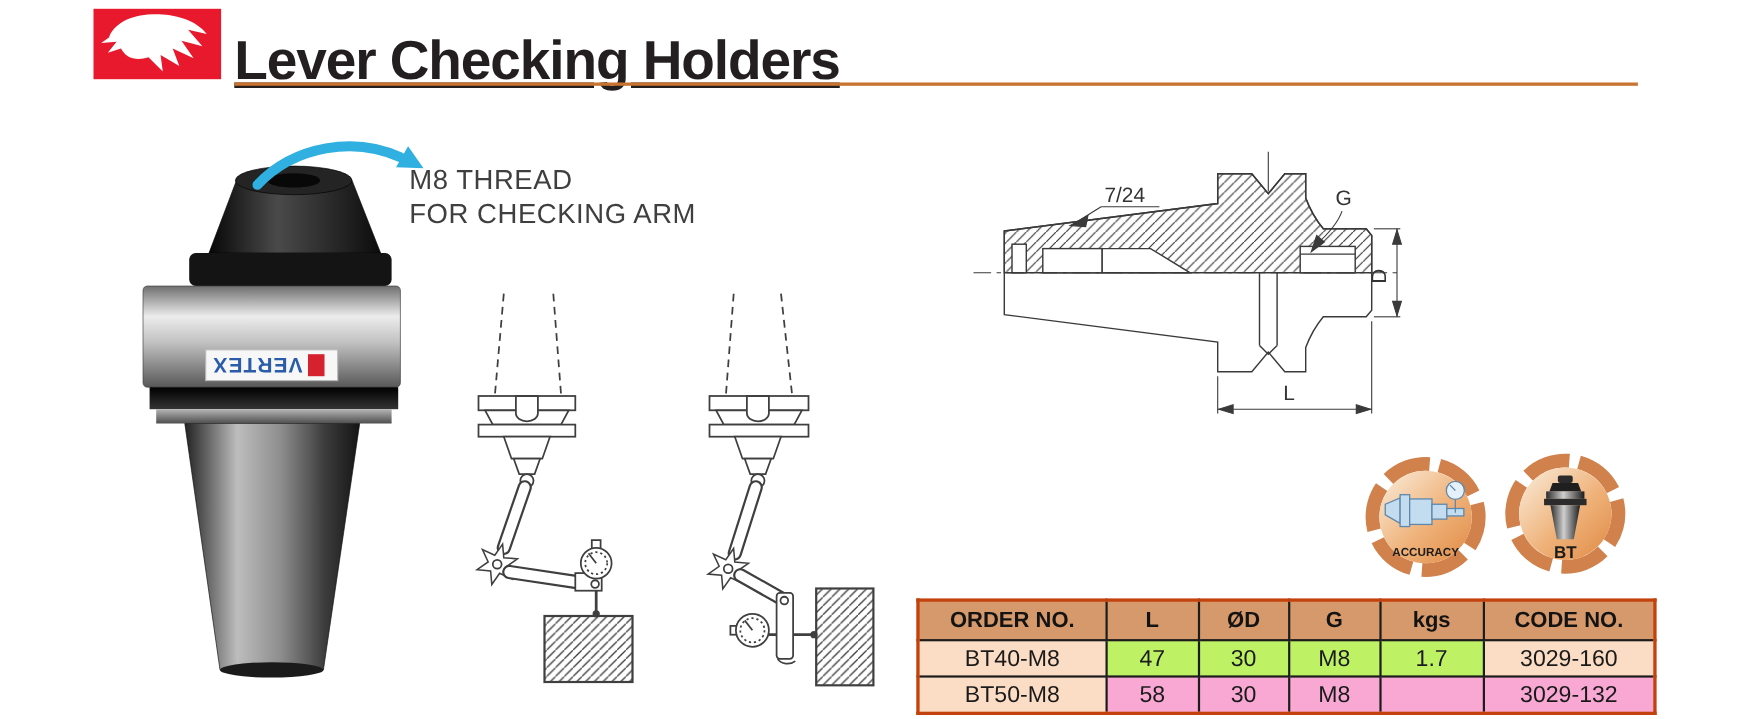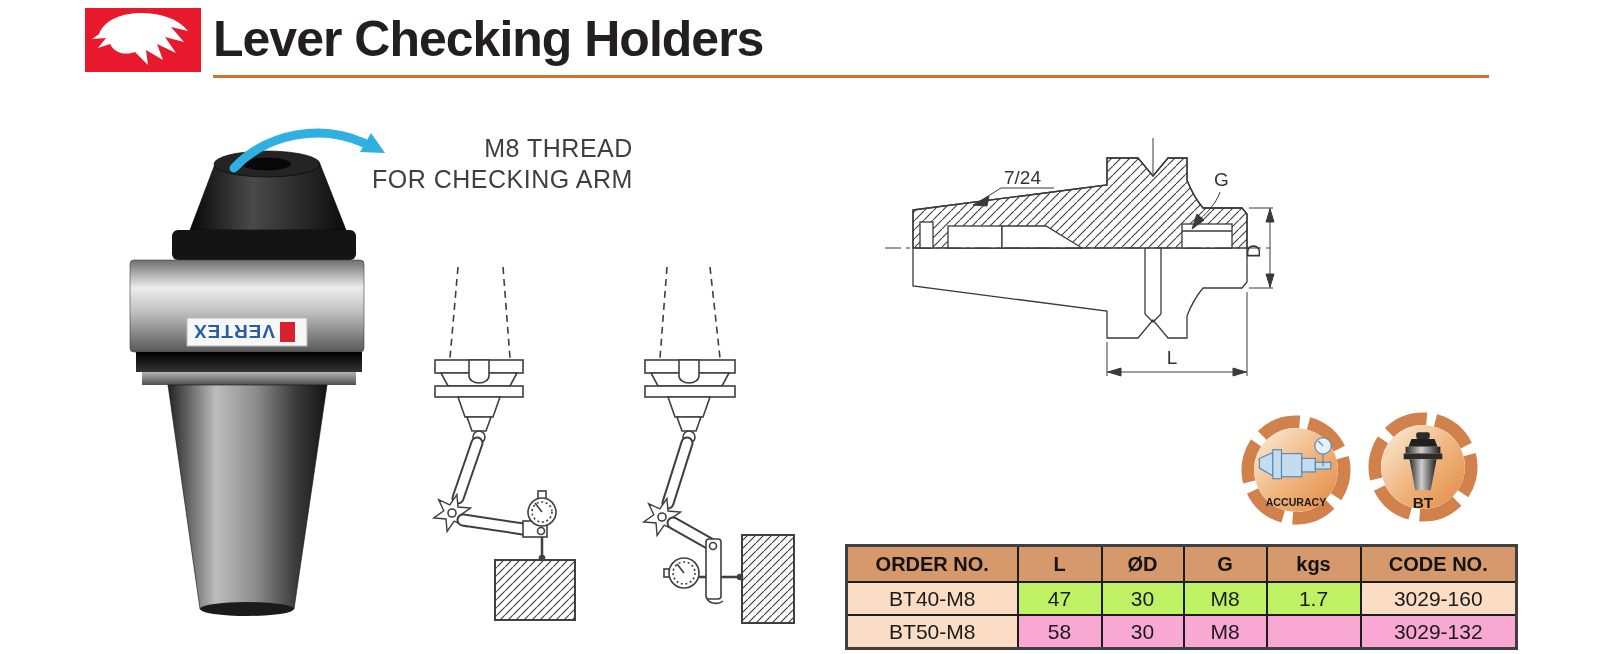--- a/index.html
+++ b/index.html
@@ -2,30 +2,30 @@
 <html><head>
 <meta charset="utf-8">
 <style>
   html,body{margin:0;padding:0;background:#fff;}
   #canvas{position:relative;width:1600px;height:654px;background:#ffffff;overflow:hidden;
           font-family:"Liberation Sans",sans-serif;}
   .abs{position:absolute;}
 
   
   .logo{left:85px;top:8px;width:116px;height:64px;background:#e8192c;}
-  .title{left:213px;top:10px;font-size:50px;font-weight:700;letter-spacing:-1px;color:#231f20;white-space:nowrap;}
+  .title{left:213px;top:26px;font-size:50px;font-weight:700;letter-spacing:-1px;color:#231f20;white-space:nowrap;text-decoration:underline;}
   .rule{left:213px;top:75px;width:1276px;height:3px;background:#c9732e;}
 
   
-  .callout{left:372px;top:133px;font-size:25px;color:#3f3f3f;line-height:31px;letter-spacing:.5px;white-space:nowrap;text-align:right;}
+  .callout{left:372px;top:149px;font-size:25px;color:#3f3f3f;line-height:31px;letter-spacing:.5px;white-space:nowrap;}
 
   
   .spec{left:833px;top:544px;border-collapse:collapse;table-layout:fixed;}
   .spec th,.spec td{border:2px solid #1c1c1c;text-align:center;vertical-align:middle;padding:0;}
-  .spec{border:3px solid #404040;margin-left:12px;}
+  .spec{border:3px solid #c2410c;}
   .spec th{height:34px;background:#d6996b;font-size:20px;font-weight:700;color:#131313;}
   .spec td{height:31px;font-size:21px;color:#1a1a1a;}
   .spec td.order{font-weight:400;}
   .c-peach{background:#fbdcc4;}
   .c-white{background:#bef264;}
   .c-cream{background:#f9a8d4;}
 
   svg text{font-family:"Liberation Sans",sans-serif;}
 </style>
 </head>

